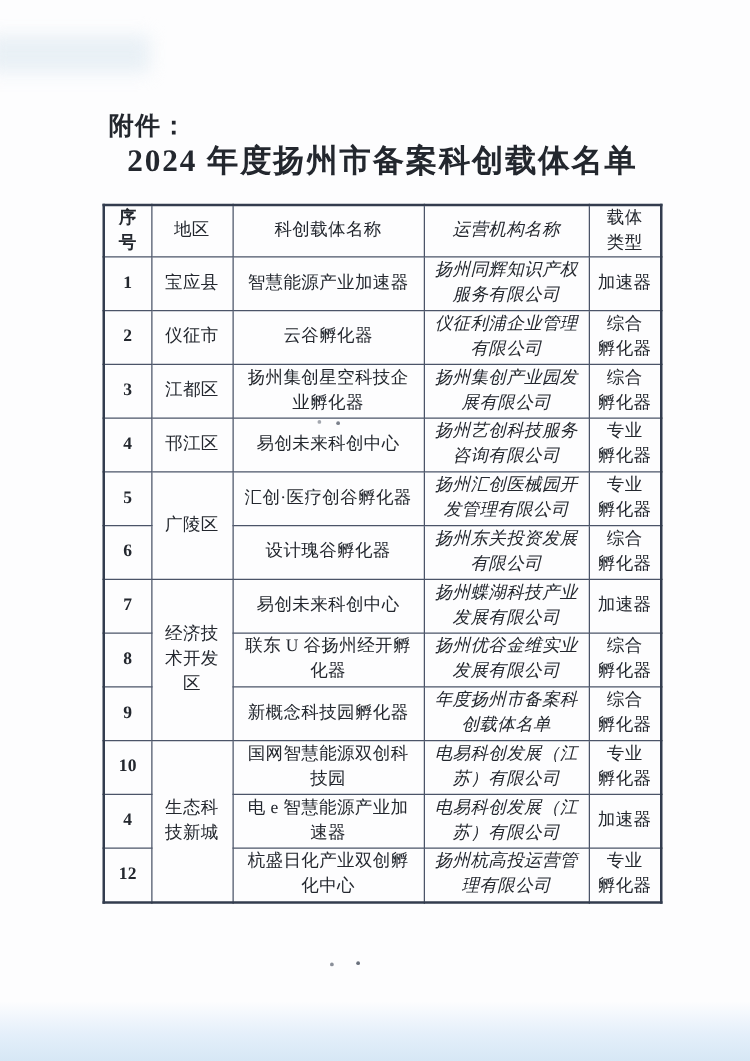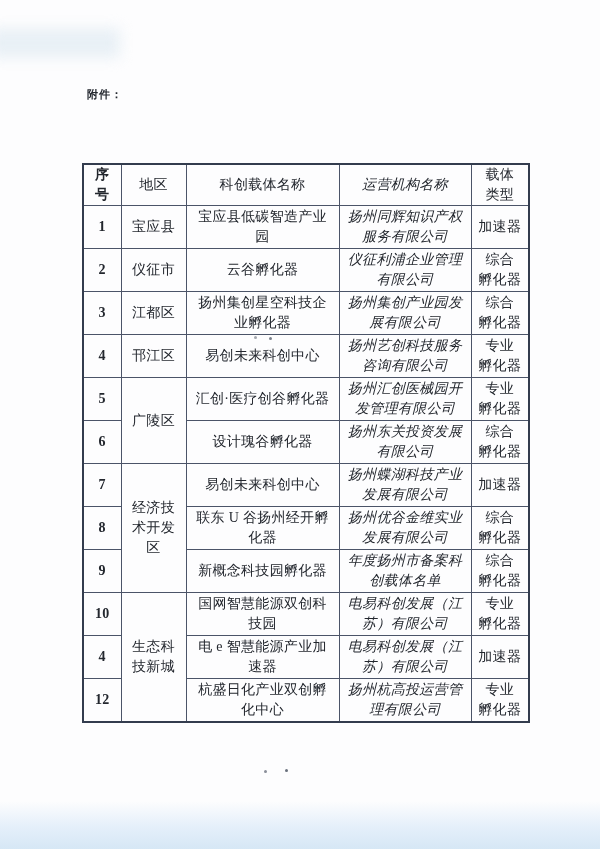--- a/index.html
+++ b/index.html
@@ -22,21 +22,21 @@
   .speck{position:absolute;width:3px;height:3px;border-radius:50%;background:#59606e;}
   .speck.s1{left:254px;top:336px;opacity:.55;}
   .speck.s2{left:269px;top:337px;opacity:.8;}
   .speck.s3{left:365px;top:557px;opacity:.4;}
   .speck.s4{left:378px;top:558px;opacity:.4;}
   .speck.s5{left:264px;top:770px;opacity:.7;}
   .speck.s6{left:285px;top:769px;opacity:.9;}
   
   .attachment{
     position:absolute;left:87px;top:87px;
-    font-size:11px;font-weight:600;letter-spacing:1px;
+    font-size:20px;font-weight:600;letter-spacing:1px;
   }
   .title{
     position:absolute;top:112px;left:0;width:100%;margin:0;
     box-sizing:border-box;padding-left:12px;
     text-align:center;font-size:25px;font-weight:700;letter-spacing:1.5px;
   }
   
   table.carriers{
     position:absolute;left:82px;top:163px;width:446px;
     border-collapse:collapse;table-layout:fixed;
@@ -65,20 +65,21 @@
   <div class="tint-top-left"></div>
   <div class="tint-bottom"></div>
   <div class="speck s1"></div>
   <div class="speck s2"></div>
   <div class="speck s3"></div>
   <div class="speck s4"></div>
   <div class="speck s5"></div>
   <div class="speck s6"></div>
 
   <div class="attachment">附件：</div>
+  <h1 class="title">2024 年度扬州市备案科创载体名单</h1>
 
   <table class="carriers">
     <colgroup>
       <col style="width:38px">
       <col style="width:65px">
       <col style="width:153px">
       <col style="width:132px">
       <col style="width:58px">
     </colgroup>
     <thead>
@@ -89,21 +90,21 @@
         <th class="c-name">科创载体名称</th>
         <th class="c-op">运营机构名称</th>
         <th class="c-type">载体
 类型</th>
       </tr>
     </thead>
     <tbody>
       <tr>
         <td class="c-no">1</td>
         <td class="c-region">宝应县</td>
-        <td class="c-name">宝应县低碳智造产业园</td>
+        <td class="c-name">智慧能源产业加速器</td>
         <td class="c-op">扬州同辉知识产权服务有限公司</td>
         <td class="c-type">加速器</td>
       </tr>
       <tr>
         <td class="c-no">2</td>
         <td class="c-region">仪征市</td>
         <td class="c-name">云谷孵化器</td>
         <td class="c-op">仪征利浦企业管理有限公司</td>
         <td class="c-type">综合
 孵化器</td>

